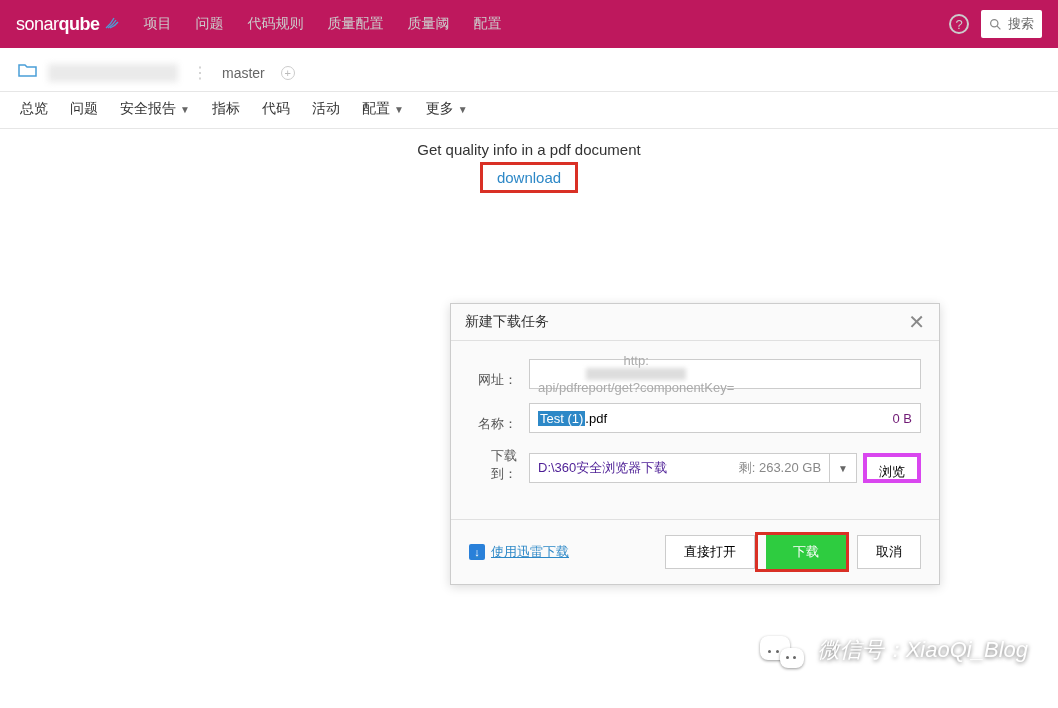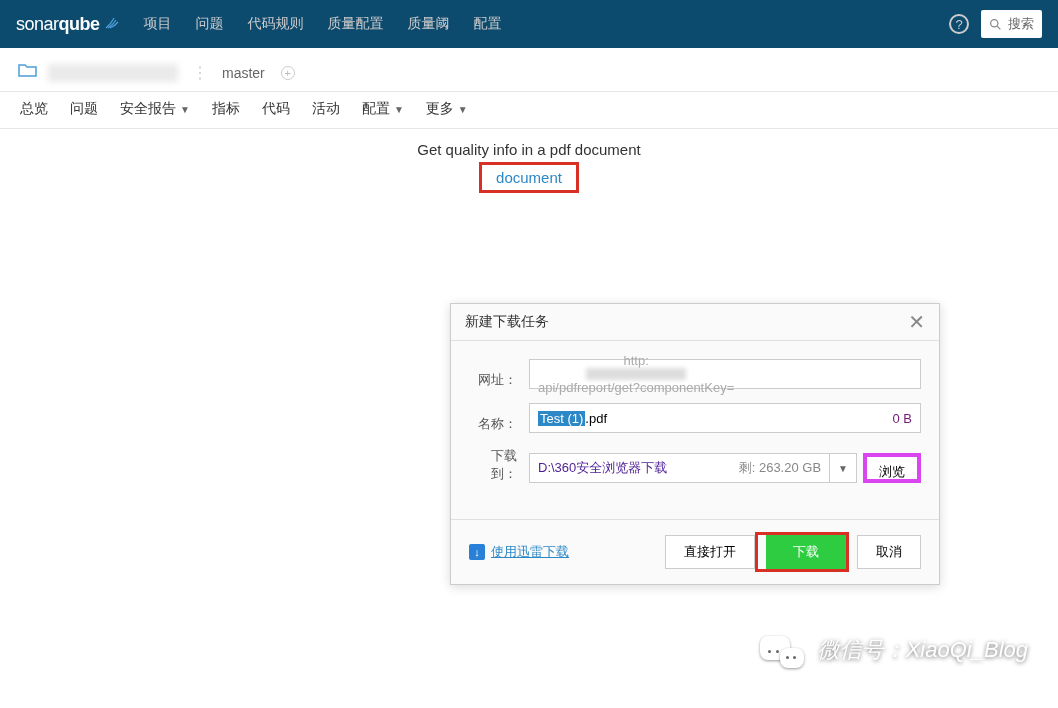--- a/index.html
+++ b/index.html
@@ -1,18 +1,18 @@
 <!DOCTYPE html>
 <html><head>
   <meta charset="utf-8">
   <style>
     * { margin: 0; padding: 0; box-sizing: border-box; }
     body { font-family: "Microsoft YaHei", Arial, sans-serif; background: #fff; width: 1058px; height: 708px; overflow: hidden; position: relative; }
     
-    .top-nav { background: #0c4a6e; height: 48px; display: flex; align-items: center; padding: 0 16px; color: #fff; }
+    .top-nav { background: #be185d; height: 48px; display: flex; align-items: center; padding: 0 16px; color: #fff; }
     .logo { display: flex; align-items: center; font-size: 18px; font-weight: 300; margin-right: 24px; }
     .logo-text { letter-spacing: -0.5px; }
     .logo-bold { font-weight: 600; }
     .logo-icon { margin-left: 4px; color: #4a9fd8; }
     .nav-items { display: flex; gap: 24px; flex: 1; }
     .nav-item { color: #ccc; font-size: 14px; cursor: pointer; }
     .nav-right { display: flex; align-items: center; gap: 12px; }
     .help-icon { width: 20px; height: 20px; border: 2px solid #ccc; border-radius: 50%; display: flex; align-items: center; justify-content: center; font-size: 13px; color: #ccc; cursor: pointer; }
     .search-box { background: #fff; border-radius: 2px; padding: 5px 8px; display: flex; align-items: center; gap: 6px; color: #666; font-size: 13px; min-width: 45px; }
     
@@ -136,21 +136,21 @@
     </span>
   <span class="tab">
       <span>更多</span>
       <span class="caret-down">▼</span>
     </span>
 </div>
 
 <div class="content">
   <div class="quality-text">Get quality info in a pdf document</div>
   <div class="red-box">
-    <a class="download-link">document</a>
+    <a class="download-link">download</a>
   </div>
 </div>
 
 <div class="dialog">
   <div class="dialog-header">
     <span class="dialog-title">新建下载任务</span>
     <button class="close-x">✕</button>
   </div>
   <div class="dialog-body">
     <div class="form-row">

